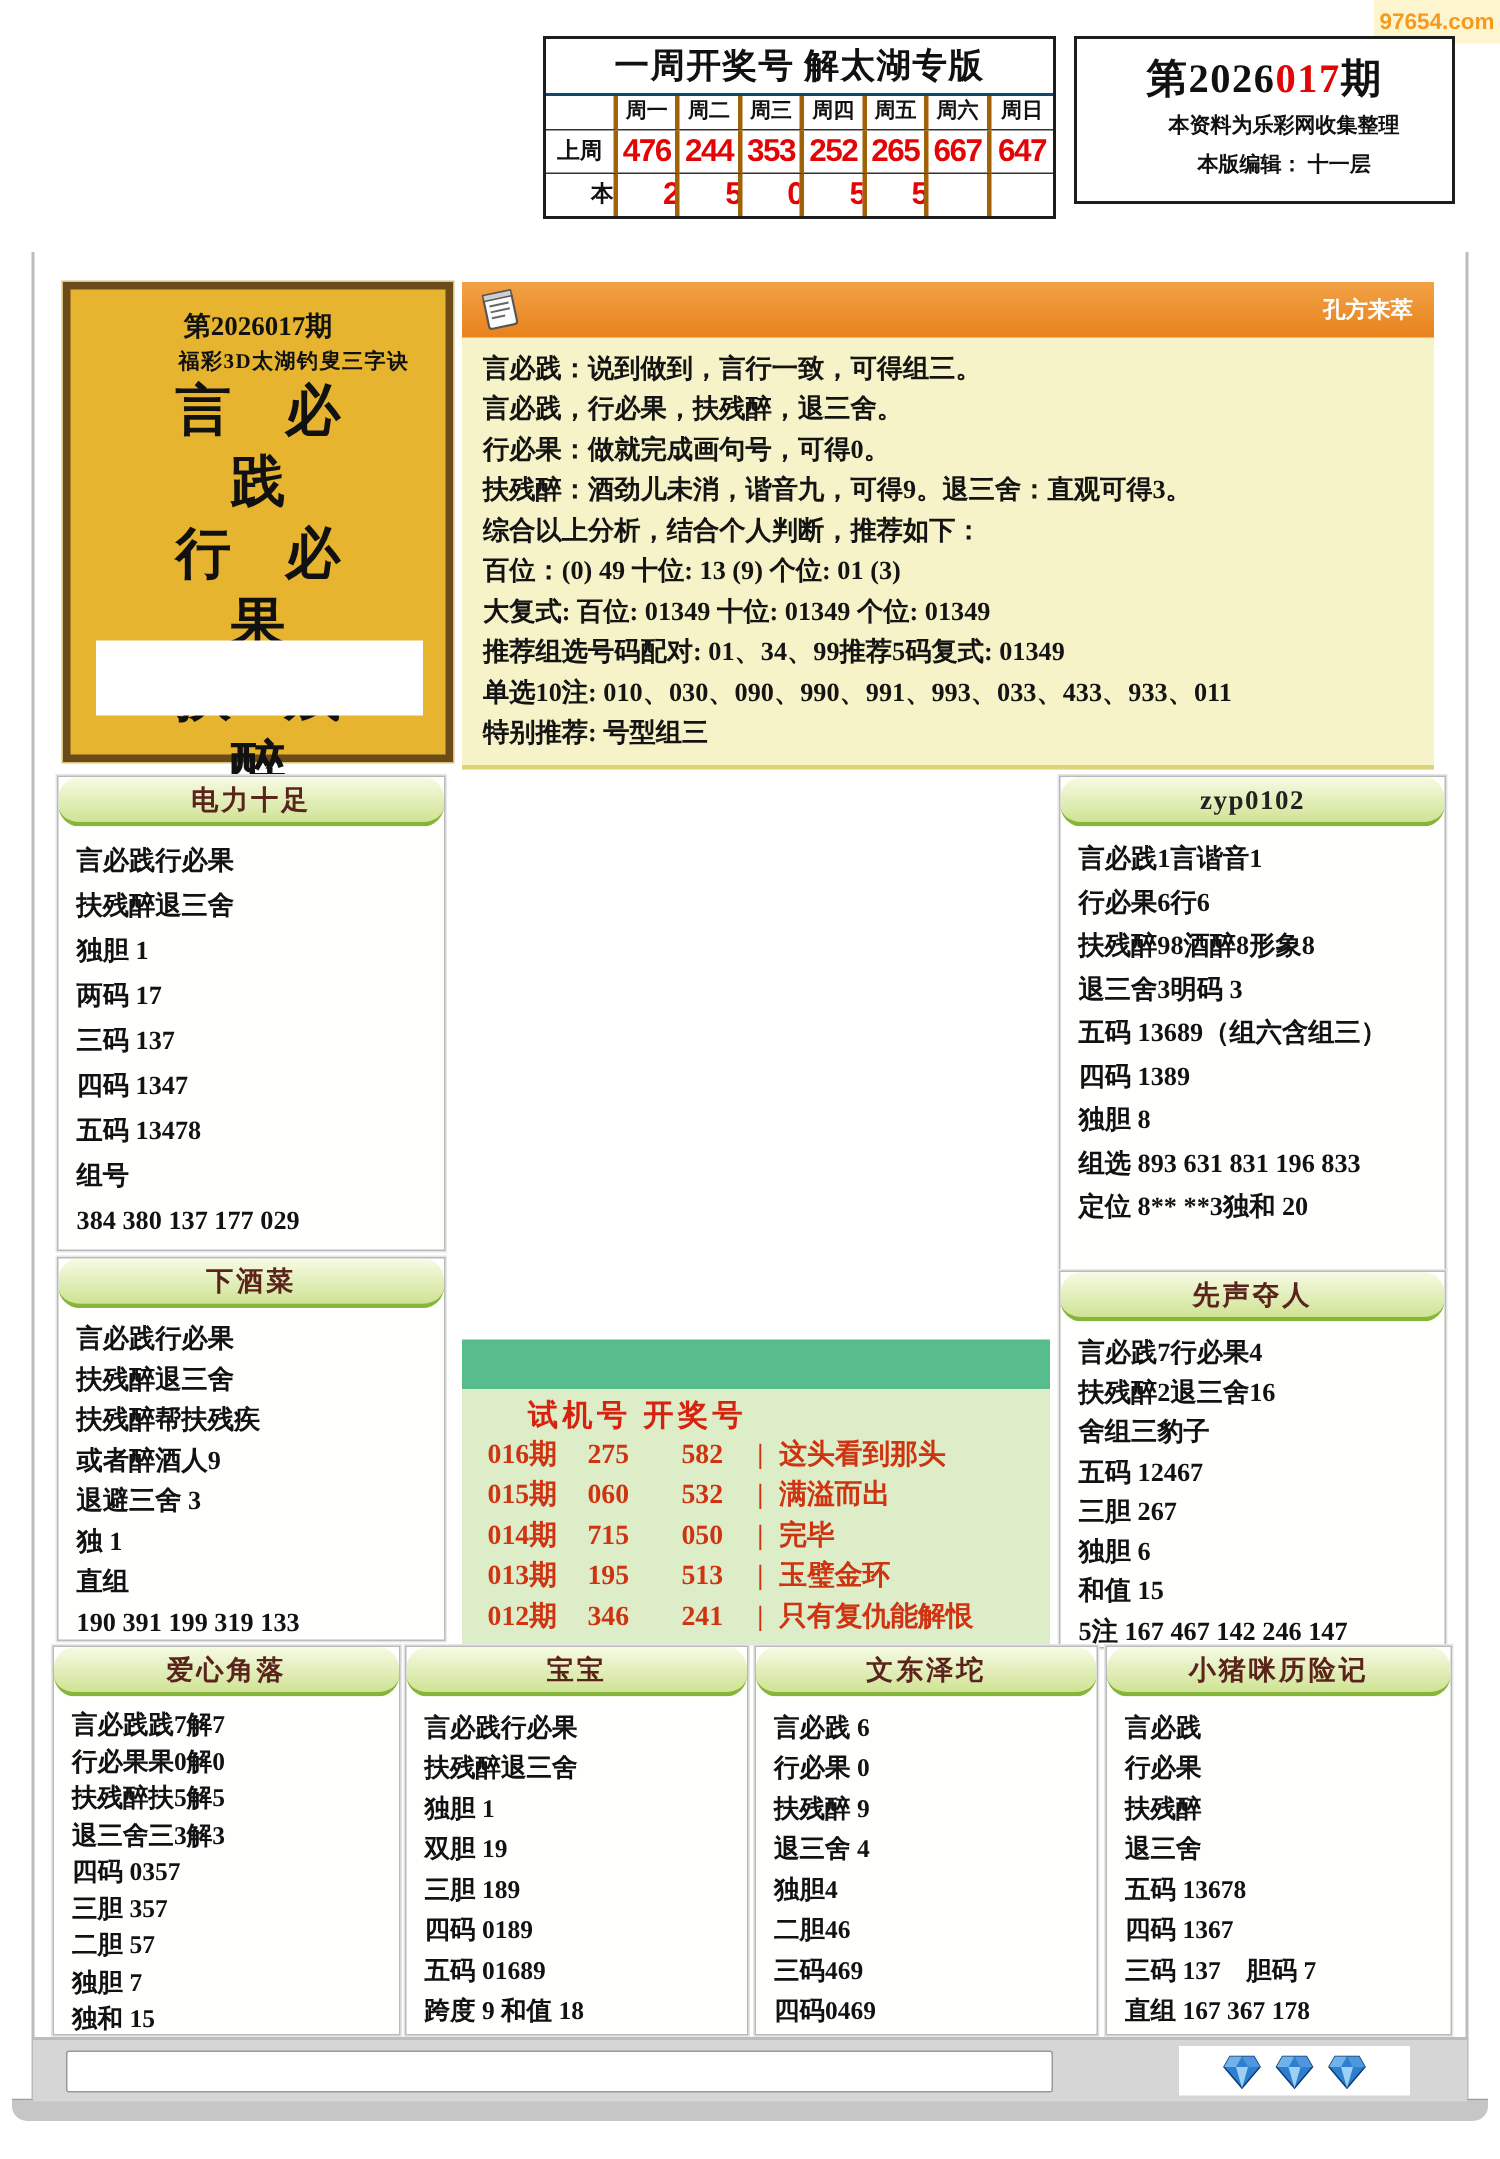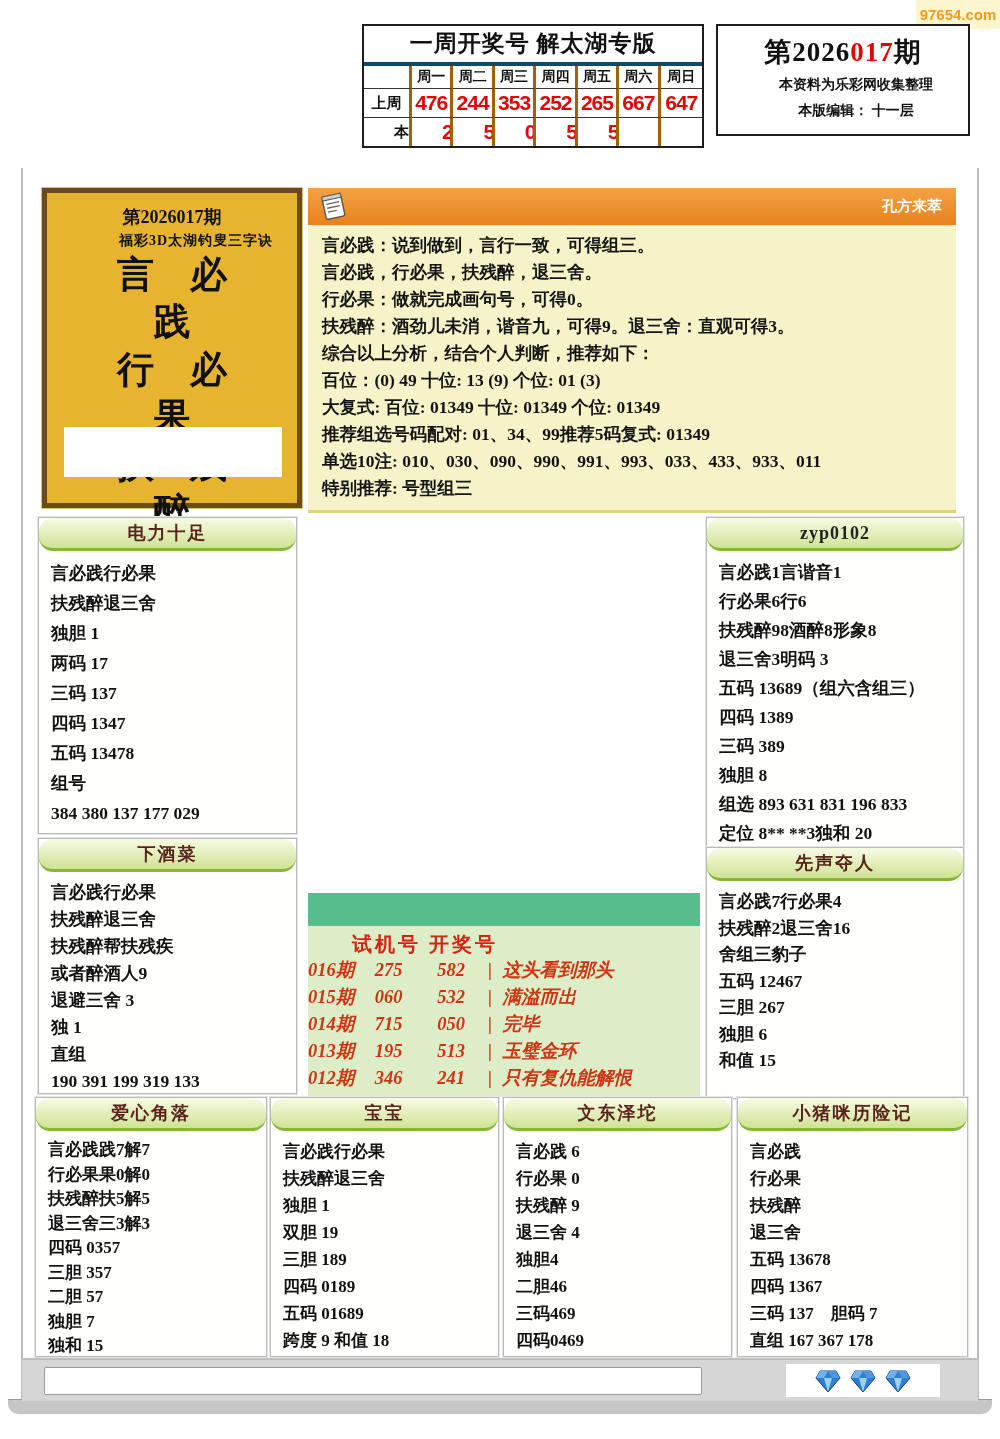--- a/index.html
+++ b/index.html
@@ -8,21 +8,21 @@
   .abs{position:absolute;}
 
   
   .watermark{right:0;top:0;width:84px;height:29px;background:#fdf5cd;
              font-family:"Liberation Sans",sans-serif;font-weight:bold;font-size:15px;
              color:#f59a1d;display:flex;align-items:center;justify-content:center;}
 
   
   .wtable{left:362px;top:24px;width:338px;background:#fff;border:2px solid #1d1d1d;}
   .wtitle{height:36px;line-height:36px;text-align:center;font-size:23px;font-weight:bold;
-          border-bottom:4px solid #0c4a6e;letter-spacing:1px;}
+          border-bottom:2px solid #0c4a6e;letter-spacing:1px;}
   .wgrid{display:grid;grid-template-columns:48px repeat(7,1fr);}
   .wc{border-right:3px solid #a16207;border-bottom:1px solid #333;text-align:center;overflow:hidden;}
   .wc:nth-child(8n){border-right:none;}
   .wgrid .rowlast{border-bottom:none;padding-left:30px;}
   .wday{height:22px;line-height:22px;font-size:14px;font-weight:bold;}
   .wlab{height:28px;line-height:28px;font-size:15px;font-weight:bold;}
   .wnum{height:28px;line-height:28px;font-size:21px;font-weight:bold;color:#e30505;
         font-family:"Liberation Sans",sans-serif;letter-spacing:-1px;}
 
   
@@ -68,21 +68,21 @@
   .p-b1{left:35px;top:1097px;width:230px;height:258px;}      .p-b1 .pline{line-height:24.5px;font-size:17px;}
   .p-b2{left:270px;top:1097px;width:227px;height:258px;}     .p-b2 .pline{line-height:27px;font-size:17px;}
   .p-b3{left:503px;top:1097px;width:227px;height:258px;}     .p-b3 .pline{line-height:27px;font-size:17px;}
   .p-b4{left:737px;top:1097px;width:229px;height:258px;}     .p-b4 .pline{line-height:27px;font-size:17px;}
 
   
   .drawp{left:308px;top:893px;width:392px;height:199px;}
   .gbar{height:33px;background:#57bd8d;}
   .gbody{height:166px;background:#dcedc7;padding-top:5px;}
   .ghead{font-size:20px;font-weight:bold;color:#d62310;padding-left:44px;line-height:26px;letter-spacing:3px;}
-  .drow{font-size:18.5px;font-weight:bold;color:#cf3412;line-height:27px;padding-left:0;white-space:nowrap;font-style:italic;}
+  .drow{font-size:18.5px;font-weight:bold;color:#cf3412;line-height:27px;padding-left:17px;white-space:nowrap;}
   .d-issue{display:inline-block;min-width:62px;}
   .d-test{display:inline-block;min-width:58px;}
   .d-open{display:inline-block;min-width:44px;}
   .d-sep{display:inline-block;margin:0 6px 0 2px;}
 
   
   .fstrip{left:22px;top:1358px;width:956px;height:41px;background:#d6d6d6;border-top:2px solid #bdbdbd;}
   .finput{position:absolute;left:22px;top:7px;width:656px;height:26px;background:#fff;
           border:1px solid #9a9a9a;border-radius:2px;}
   .fgems{position:absolute;left:764px;top:4px;width:154px;height:33px;background:#fff;
@@ -208,37 +208,37 @@
 
   <div class="panel p-zyp">
     <div class="phead dark">zyp0102</div>
     <div class="pbody">
         <div class="pline">言必践1言谐音1</div>
         <div class="pline">行必果6行6</div>
         <div class="pline">扶残醉98酒醉8形象8</div>
         <div class="pline">退三舍3明码 3</div>
         <div class="pline">五码 13689（组六含组三）</div>
         <div class="pline">四码 1389</div>
-        <div class="pline">三码 389</div>
         <div class="pline">独胆 8</div>
         <div class="pline">组选 893 631 831 196 833</div>
         <div class="pline">定位 8** **3独和 20</div>
       </div>
   </div>
 
   <div class="panel p-xsdr">
     <div class="phead">先声夺人</div>
     <div class="pbody">
         <div class="pline">言必践7行必果4</div>
         <div class="pline">扶残醉2退三舍16</div>
         <div class="pline">舍组三豹子</div>
         <div class="pline">五码 12467</div>
         <div class="pline">三胆 267</div>
         <div class="pline">独胆 6</div>
         <div class="pline">和值 15</div>
+        <div class="pline">5注 167 467 142 246 147</div>
       </div>
   </div>
 
   <div class="abs drawp">
     <div class="gbar"></div>
     <div class="gbody">
       <div class="ghead">试机号 开奖号</div>
       <div>
           <div class="drow">
     <span class="d-issue">016期</span>

